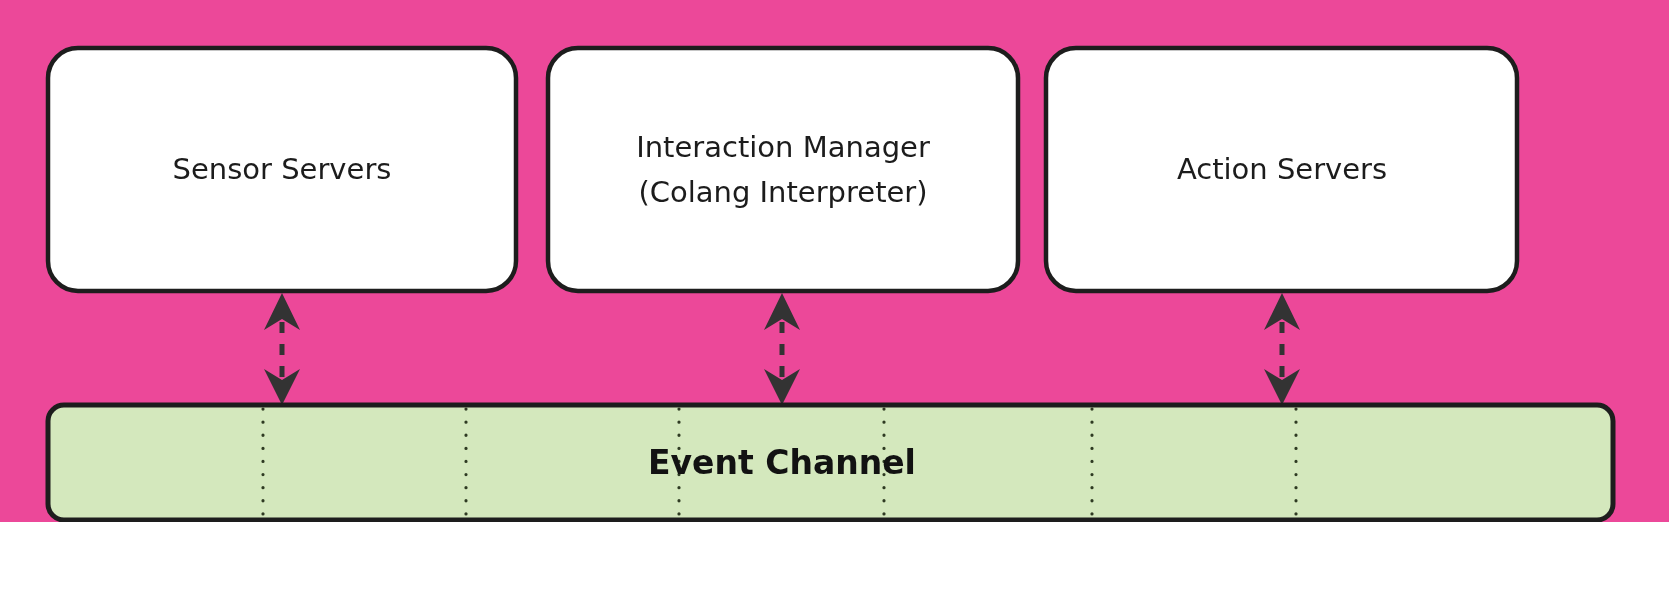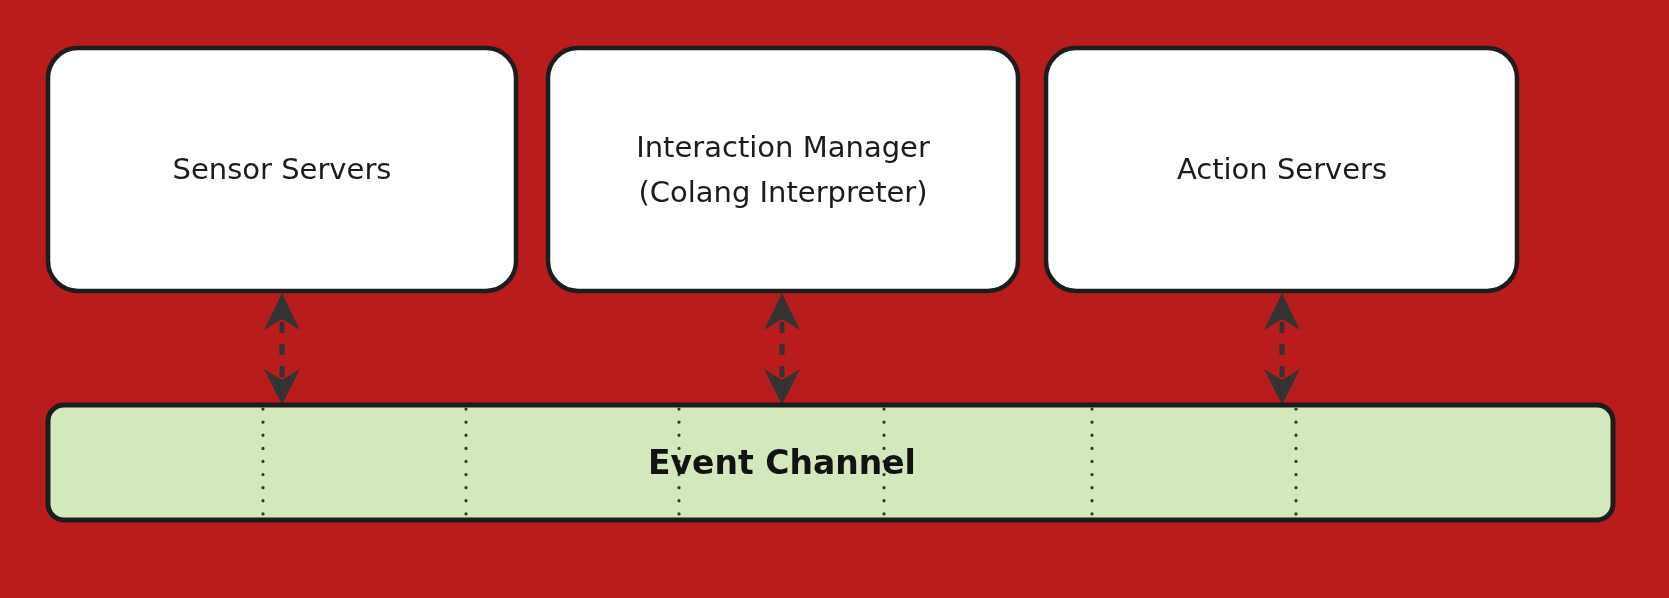--- a/index.html
+++ b/index.html
@@ -7,22 +7,22 @@
     margin: 0;
     padding: 0;
     background: #ffffff;
   }
   body {
     font-family: "DejaVu Sans", "Liberation Sans", sans-serif;
   }
   #diagram-root {
     position: relative;
     width: 1669px;
-    height: 598px;
-    background: #b91c1c;
+    height: 522px;
+    background: #ec4899;
     overflow: hidden;
   }
   #diagram-svg {
     position: absolute;
     top: 0;
     left: 0;
     width: 1669px;
     height: 598px;
     display: block;
   }

